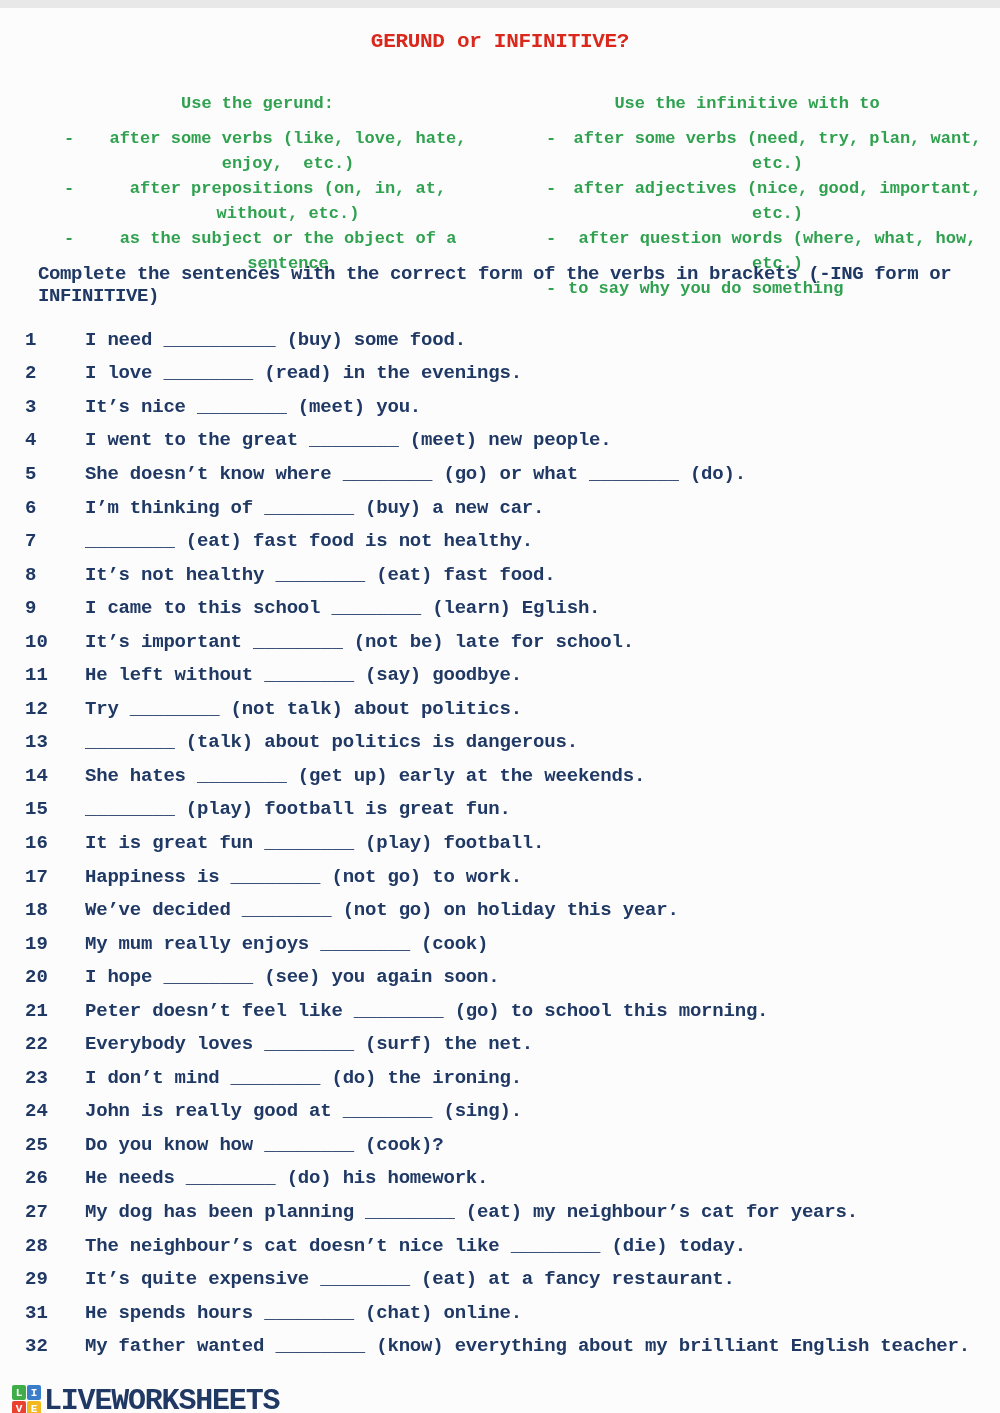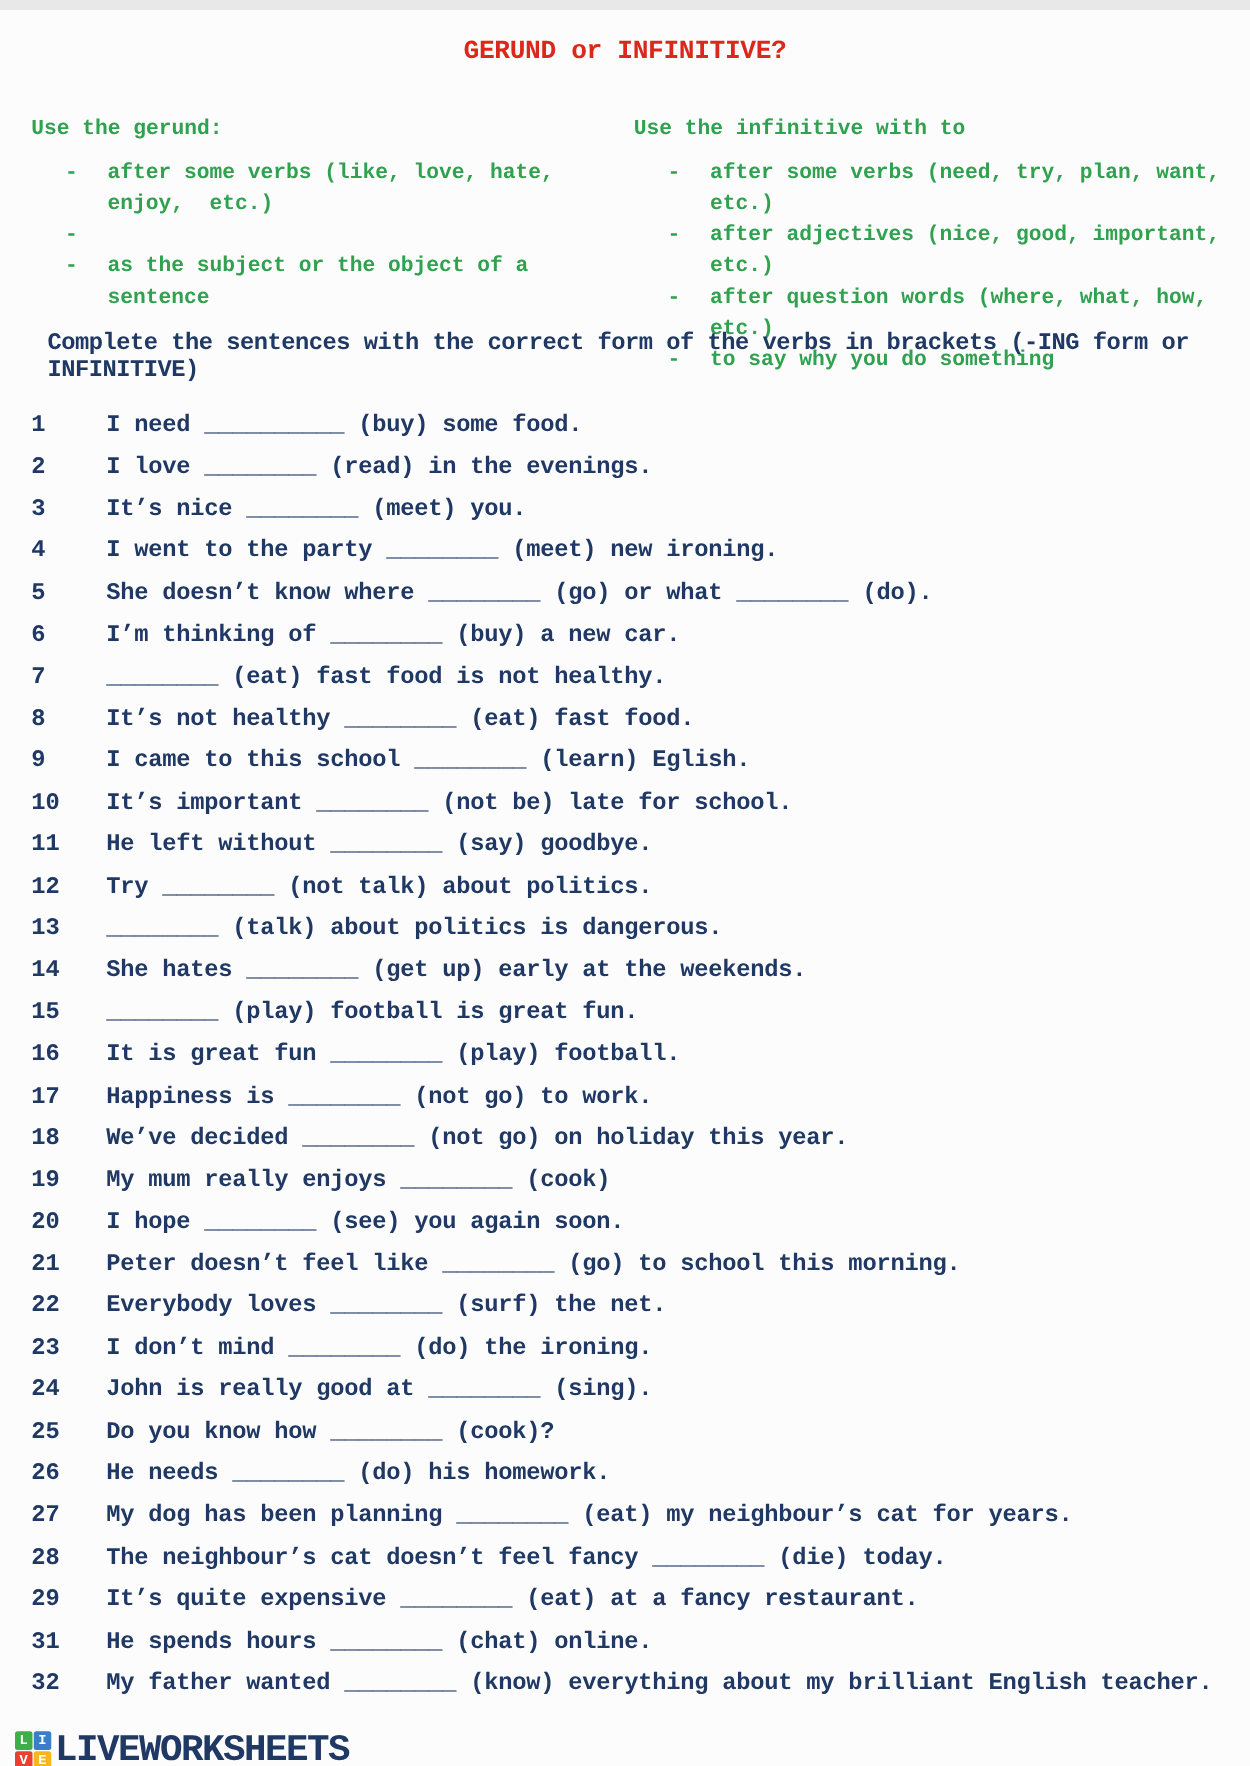--- a/index.html
+++ b/index.html
@@ -27,20 +27,21 @@
     margin:0;
     text-align:center;
     font-size:21px;
     color:var(--c-title);
     letter-spacing:-0.3px;
   }
   .rule-col{
     position:absolute;
     top:86px;
     color:var(--c-rules);
+    text-align:center;
   }
   .rule-col.left{left:25px;width:465px;}
   .rule-col.right{left:507px;width:480px;}
   .rule-col h2{
     margin:0 0 13px 0;
     font-size:17px;
   }
   .rule-list{
     list-style:none;
     margin:0;padding:0;
@@ -126,20 +127,21 @@
 
   <section class="rule-col left">
     <h2>Use the gerund:</h2>
     <ul class="rule-list">
         <li>
         <span class="dash">-</span>
         <span>after some verbs (like, love, hate, enjoy,  etc.)</span>
       </li>
         <li>
         <span class="dash">-</span>
+        <span>after prepositions (on, in, at, without, etc.)</span>
       </li>
         <li>
         <span class="dash">-</span>
         <span>as the subject or the object of a sentence</span>
       </li>
       </ul>
   </section>
 
   <section class="rule-col right">
     <h2>Use the infinitive with to</h2>
@@ -173,21 +175,21 @@
       <li>
       <span class="num">2</span>
       <span class="text">I love ________ (read) in the evenings.</span>
     </li>
       <li>
       <span class="num">3</span>
       <span class="text">It’s nice ________ (meet) you.</span>
     </li>
       <li>
       <span class="num">4</span>
-      <span class="text">I went to the party ________ (meet) new ironing.</span>
+      <span class="text">I went to the great ________ (meet) new people.</span>
     </li>
       <li>
       <span class="num">5</span>
       <span class="text">She doesn’t know where ________ (go) or what ________ (do).</span>
     </li>
       <li>
       <span class="num">6</span>
       <span class="text">I’m thinking of ________ (buy) a new car.</span>
     </li>
       <li>
@@ -269,21 +271,21 @@
       <li>
       <span class="num">26</span>
       <span class="text">He needs ________ (do) his homework.</span>
     </li>
       <li>
       <span class="num">27</span>
       <span class="text">My dog has been planning ________ (eat) my neighbour’s cat for years.</span>
     </li>
       <li>
       <span class="num">28</span>
-      <span class="text">The neighbour’s cat doesn’t feel fancy ________ (die) today.</span>
+      <span class="text">The neighbour’s cat doesn’t nice like ________ (die) today.</span>
     </li>
       <li>
       <span class="num">29</span>
       <span class="text">It’s quite expensive ________ (eat) at a fancy restaurant.</span>
     </li>
       <li>
       <span class="num">31</span>
       <span class="text">He spends hours ________ (chat) online.</span>
     </li>
       <li>

